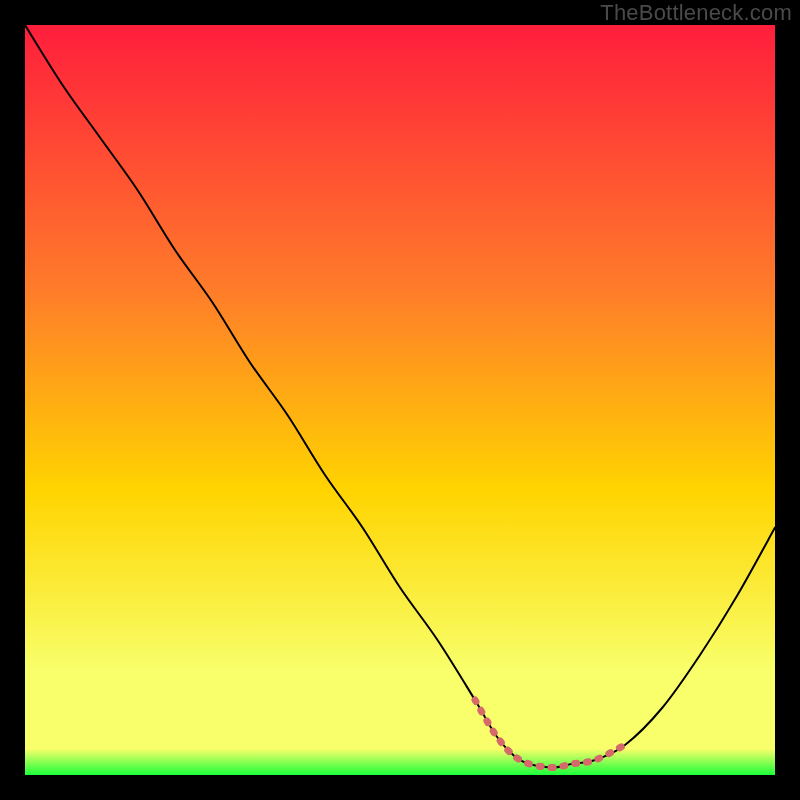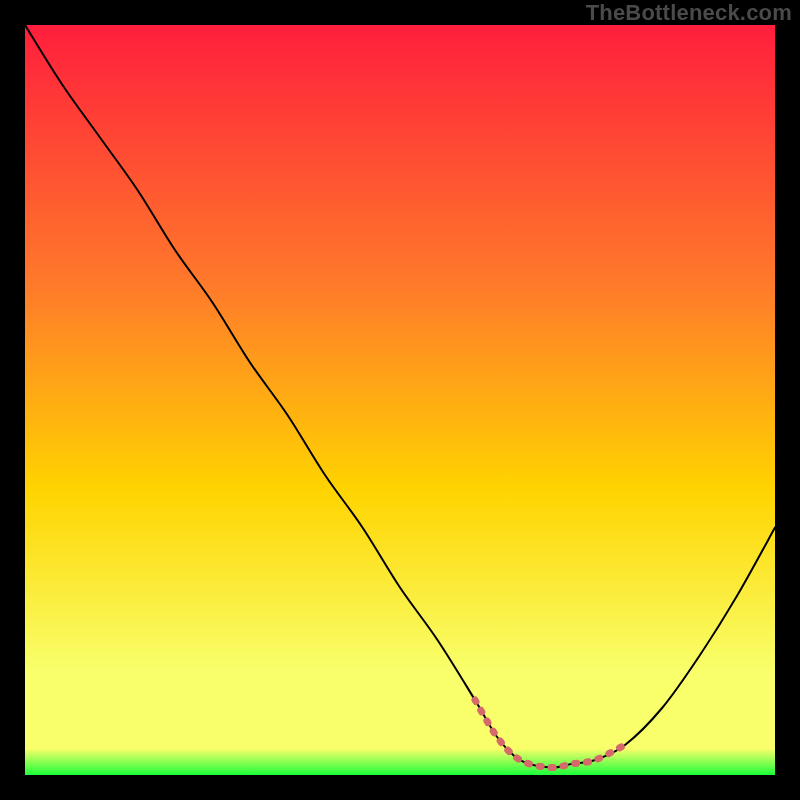--- a/index.html
+++ b/index.html
@@ -1,17 +1,17 @@
 <!DOCTYPE html>
 <html><head>
 <meta charset="utf-8">
 <style>
 html,body{margin:0;padding:0;width:800px;height:800px;background:#000;font-family:Arial,Helvetica,sans-serif;overflow:hidden}
 .wrap{position:relative;width:800px;height:800px}
-.brand{position:absolute;top:0;right:8px;color:#4a4a4a;font-size:22px;font-weight:700;letter-spacing:.2px}
+.brand{position:absolute;top:0;right:8px;color:#4a4a4a;font-size:22px;font-weight:400;letter-spacing:.2px}
 .plot-area{position:absolute;left:25px;top:25px;width:750px;height:750px}
 svg{position:absolute;left:0;top:0}
 </style>
 </head>
 <body>
 <div class="wrap">
   <div class="brand">TheBottleneck.com</div>
   <div class="plot-area">
     <svg id="chart-svg" width="750" height="750" viewBox="0 0 750 750">
         <defs>

